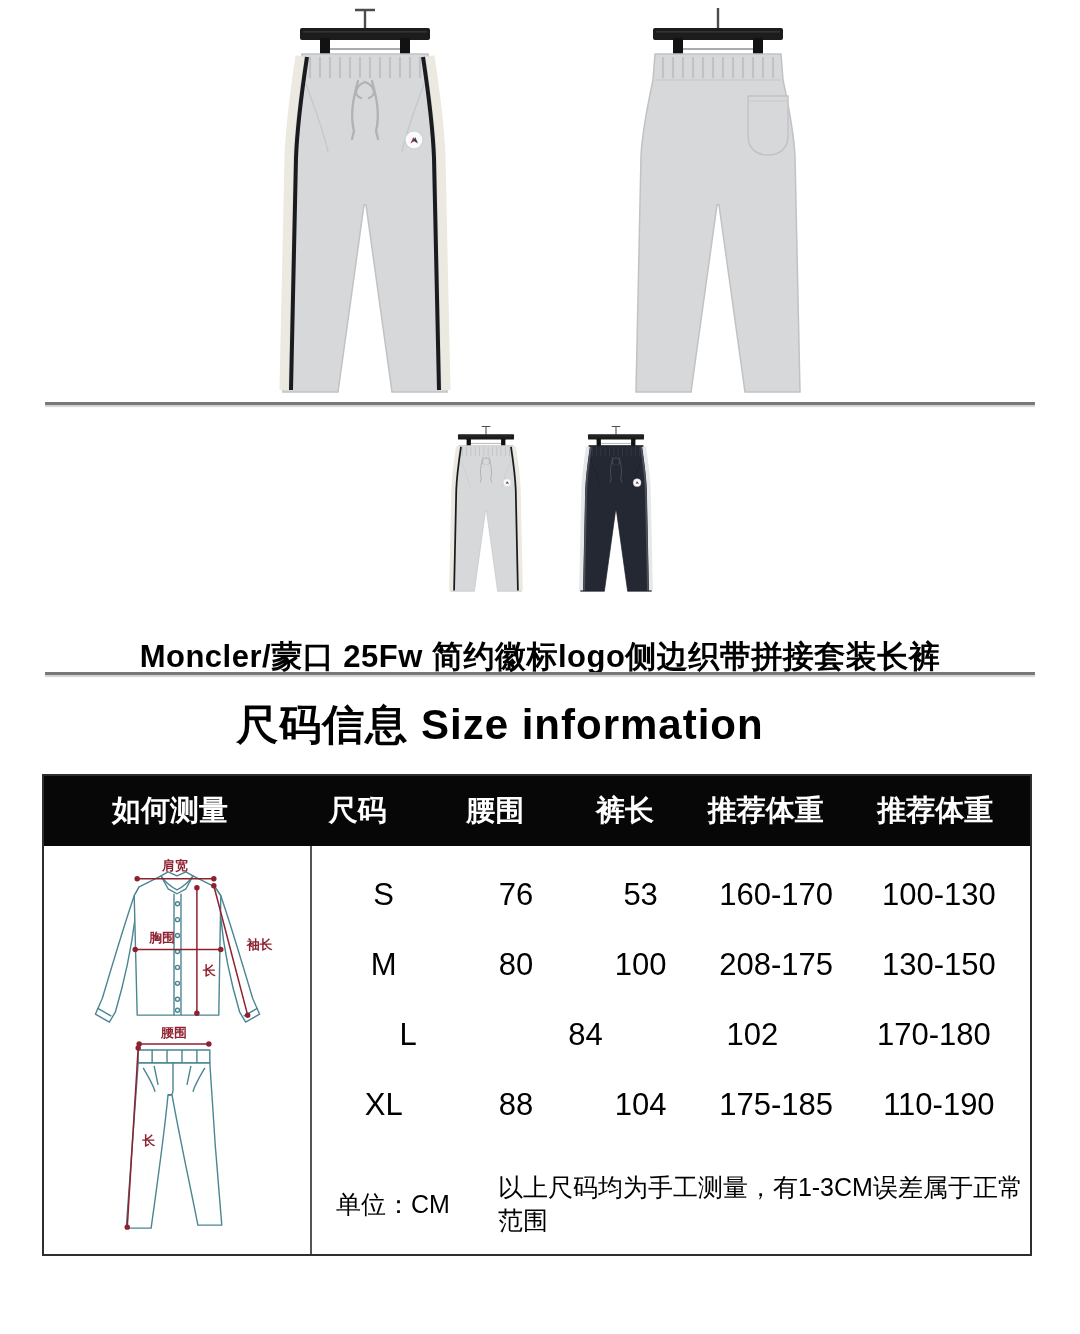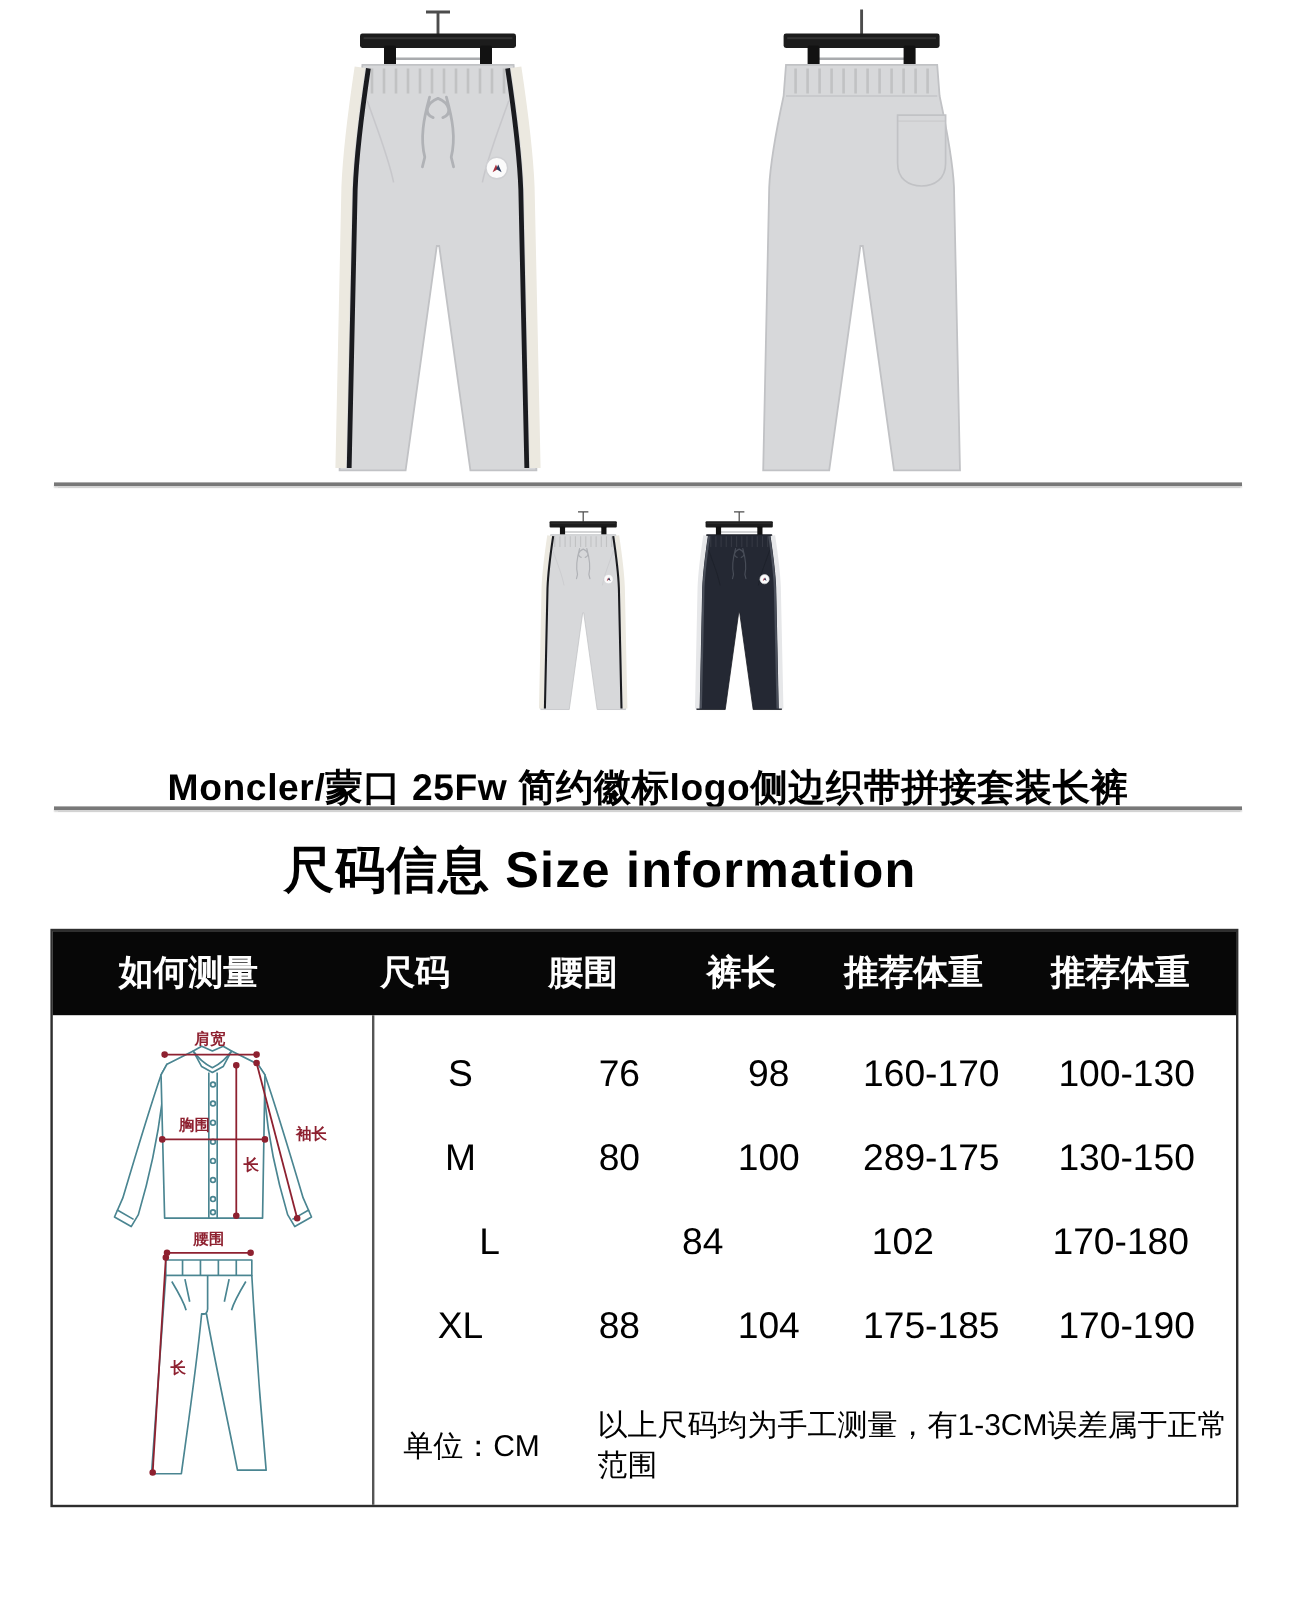--- a/index.html
+++ b/index.html
@@ -30,21 +30,21 @@
     text-align:center; font-size:42px; font-weight:bold; letter-spacing:1px;
   }
 
   
   .size-table {
     position:absolute; left:42px; top:774px; width:990px; height:482px;
     border:2px solid #2e2e2e; display:flex; flex-direction:column; background:#fff;
   }
   .st-header {
     height:70px; flex:none; background:#070707; color:#fff;
-    display:flex; align-items:center; font-weight:bold; font-size:29px;
+    display:flex; align-items:center; font-weight:bold; font-size:29px;padding-left:13px;
   }
   .st-header .c0 { width:226px; flex:none; text-align:center; }
   .st-body { flex:1; display:flex; min-height:0; }
   .st-diagram-cell {
     width:268px; flex:none; border-right:2px solid #555; position:relative;
   }
   .st-diagram-cell svg { width:100%; height:100%; display:block; }
   .st-data { flex:1; display:flex; flex-direction:column; }
   .st-rows { padding-top:14px; }
   .st-row { height:70px; display:flex; align-items:center; font-size:31px; }
@@ -205,43 +205,43 @@
           <text class="mlabel" x="78" y="300" text-anchor="start">长</text>
         </g>
       </svg>
     </div>
 
     <div class="st-data">
       <div class="st-rows">
         <div class="st-row">
           <div class="cflex f1">S</div>
           <div class="cflex f2">76</div>
-          <div class="cflex f3">98</div>
+          <div class="cflex f3">53</div>
           <div class="cflex f4">160-170</div>
           <div class="cflex f5">100-130</div>
         </div>
         <div class="st-row">
           <div class="cflex f1">M</div>
           <div class="cflex f2">80</div>
           <div class="cflex f3">100</div>
-          <div class="cflex f4">289-175</div>
+          <div class="cflex f4">208-175</div>
           <div class="cflex f5">130-150</div>
         </div>
         <div class="st-row">
           <div class="cflex f1">L</div>
           <div class="cflex f2">84</div>
           <div class="cflex f3">102</div>
           <div class="cflex f4">170-180</div>
         </div>
         <div class="st-row">
           <div class="cflex f1">XL</div>
           <div class="cflex f2">88</div>
           <div class="cflex f3">104</div>
           <div class="cflex f4">175-185</div>
-          <div class="cflex f5">170-190</div>
+          <div class="cflex f5">110-190</div>
         </div>
       </div>
       <div class="st-note">
         <span class="unit">单位：CM</span>
         <span class="note">以上尺码均为手工测量，有1-3CM误差属于正常范围</span>
       </div>
     </div>
   </div>
 </div>
 

